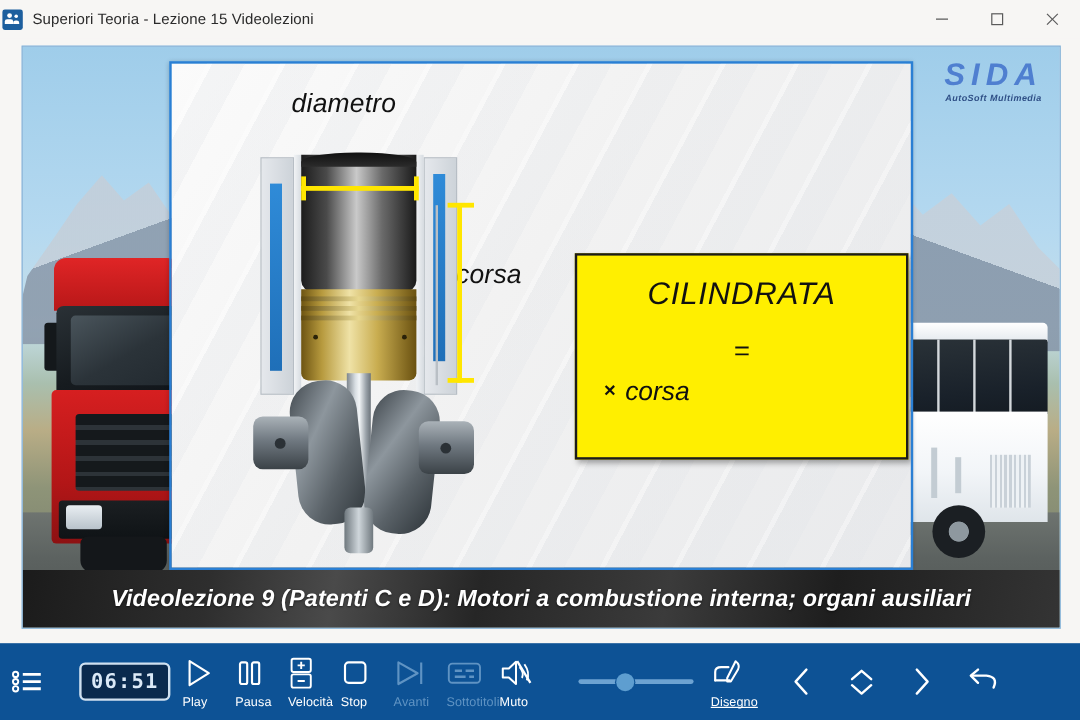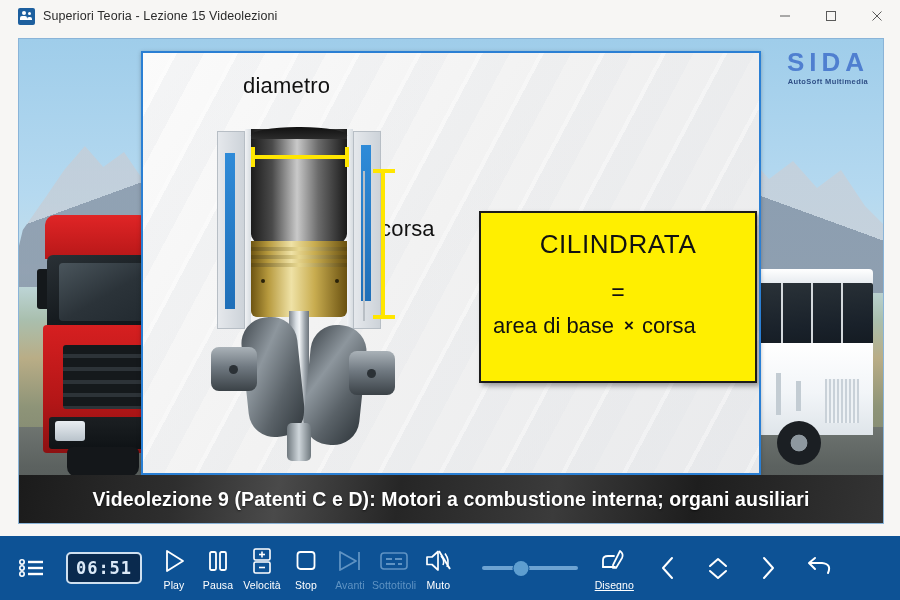--- a/index.html
+++ b/index.html
@@ -15,21 +15,21 @@
     display:flex;flex-direction:column;
   }
 
   
   .titlebar{
     height:32px;flex:0 0 32px;
     background:#f7f6f4;
     display:flex;align-items:center;
     position:relative;
   }
-  .title-left{display:flex;align-items:center;padding-left:18px;gap:8px;}
+  .title-left{display:flex;align-items:center;padding-left:2px;gap:8px;}
   .app-icon{
     width:17px;height:17px;border-radius:2px;background:#1d5f9e;
     display:flex;align-items:center;justify-content:center;
     position:relative;flex:0 0 auto;
   }
   .app-icon .p1,.app-icon .p2{position:absolute;background:#fff;border-radius:50%;}
   .app-icon .p1{width:4px;height:4px;left:3.5px;top:3px;}
   .app-icon .p2{width:3px;height:3px;left:9.5px;top:4px;}
   .app-icon .b1,.app-icon .b2{position:absolute;background:#fff;border-radius:2px 2px 0 0;}
   .app-icon .b1{width:7px;height:4px;left:2px;top:8.5px;}
@@ -39,21 +39,21 @@
   }
   .win-buttons{position:absolute;right:0;top:0;height:32px;display:flex;}
   .win-btn{
     width:46px;height:32px;display:flex;align-items:center;justify-content:center;
     color:#5a5a5a;font-size:11px;
   }
   .win-btn svg{display:block;}
 
   
   .stage-wrap{
-    flex:1 1 auto;position:relative;padding:6px 16px 0 18px;box-sizing:border-box;
+    flex:1 1 auto;position:relative;padding:6px 16px 0 18px;box-sizing:border-box;font-style:italic;
   }
   .stage{
     position:relative;width:866px;height:486px;overflow:hidden;
     border:1px solid #8ab4d8;box-sizing:border-box;
     background:#b9d8ef;
   }
   
   .bg-sky{
     position:absolute;inset:0;
     background:linear-gradient(180deg,#9fcdea 0%,#b5d9f0 32%,#c6dfe9 48%,#a9bfae 58%,#b9ad86 66%,#8e9478 76%,#6f7566 100%);
@@ -275,21 +275,21 @@
   .sida-main{font-size:26px;letter-spacing:5px;color:#4f7fd0;font-weight:bold;line-height:1;}
   .sida-sub{font-size:7.5px;letter-spacing:.4px;color:#2f4f86;font-weight:bold;margin-top:2px;}
 
   
   .toolbar{
     flex:0 0 64px;height:64px;background:#0d5295;
     display:flex;align-items:center;position:relative;
     padding:0 10px;box-sizing:border-box;
   }
   .tb-item{
-    display:flex;flex-direction:column;align-items:center;justify-content:center;
+    display:flex;flex-direction:column;align-items:flex-start;justify-content:center;
     color:#ffffff;min-width:44px;height:56px;cursor:pointer;
   }
   .tb-item.dim{color:#5f93c3;}
   .tb-ico{height:30px;display:flex;align-items:center;justify-content:center;}
   .tb-ico svg{display:block;}
   .tb-lbl{font-size:10.5px;margin-top:3px;letter-spacing:.1px;}
 
   .timer{
     margin-left:12px;margin-right:10px;
     width:76px;height:32px;border:2px solid #cfe0f0;border-radius:5px;
@@ -432,21 +432,20 @@
           <div class="ym corsa-bar"></div>
           <div class="ym corsa-cap-t"></div>
           <div class="ym corsa-cap-b"></div>
         </div>
 
         <div class="formula">
           <div class="f-title">CILINDRATA</div>
           <div class="f-eq">=</div>
           <div class="f-body">
             <div class="f-lines">
-              <div>area di base</div>
             </div>
             <div class="f-times">×</div>
             <div class="f-corsa">corsa</div>
           </div>
         </div>
       </div>
 
       <div class="caption">
         <span>Videolezione 9 (Patenti C e D): Motori a combustione interna; organi ausiliari</span>
       </div>

